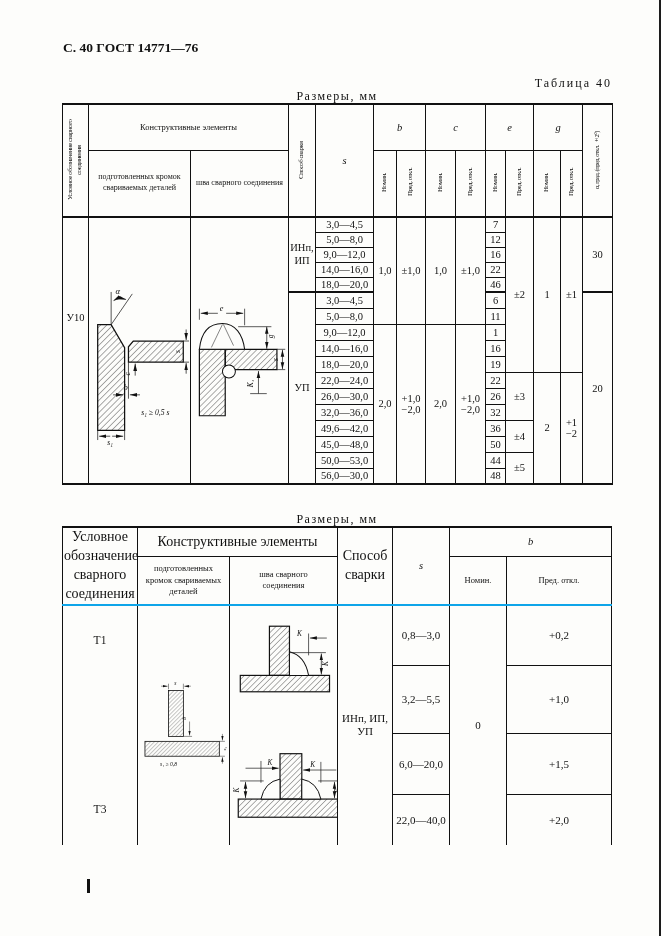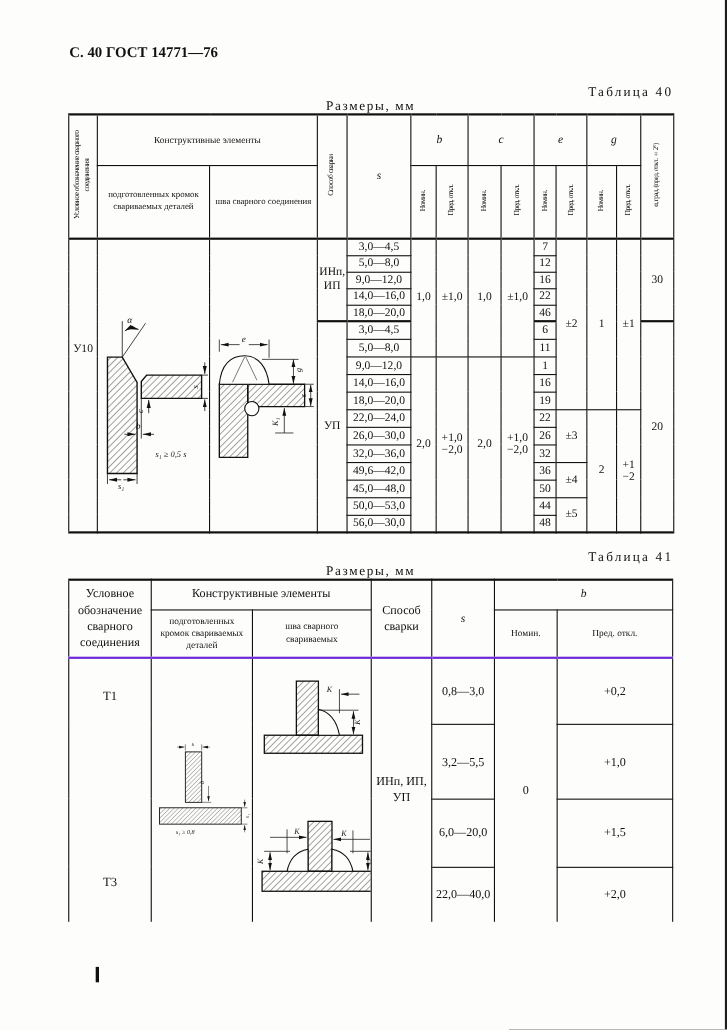--- a/index.html
+++ b/index.html
@@ -14,41 +14,41 @@
   th,td{border:1px solid #111;padding:0 1px;text-align:center;vertical-align:middle;
         font-size:11px;white-space:pre-line;overflow:hidden;}
   th{font-weight:normal;}
 
   .t40{border-top:2px solid #111;border-bottom:2px solid #111;width:550px;}
   .t40 thead tr:first-child th{border-top:2px solid #111;}
   .t40 tbody tr:first-child td{border-top:2px solid #111;}
   .t40 tr.section td{border-top:2px solid #111;}
   .t40 tbody td{font-size:10.5px;}
   .t41{border-top:2px solid #111;width:549px;border-bottom:none;}
-  .t41 tbody tr:first-child td{border-top:2px solid #6d28d9;}
+  .t41 tbody tr:first-child td{border-top:2px solid #0ea5e9;}
   .t41 td.open{border-bottom:none;}
   .t41 tbody td{font-size:11px;}
 
   .vtext{writing-mode:vertical-rl;transform:rotate(180deg);display:inline-block;line-height:1.3;}
   .vh-big{font-size:7px;height:106px;letter-spacing:-0.5px;}
   .vh-sub{font-size:7px;height:60px;letter-spacing:-0.5px;}
   .vh-alpha{font-size:6.5px;height:108px;letter-spacing:-0.5px;}
   .hdr-group{font-size:8.5px;line-height:1.3;}
   .hdr-sub{font-size:8px;line-height:1.35;}
   .it{font-style:italic;font-size:10.5px;}
   .desig40{vertical-align:top;padding-top:94px;font-size:11.5px;}
   .diag40{vertical-align:top;padding-top:54px;}
   .method{font-size:9.5px;line-height:1.2;margin-top:44px;}
   .t41 .desig-col{vertical-align:top;}
   .desig-flex{display:flex;flex-direction:column;justify-content:space-between;
               align-items:center;height:215px;box-sizing:border-box;padding:16px 0 18px;font-size:11.5px;}
   .weld-flex{display:flex;flex-direction:column;justify-content:space-between;
              align-items:center;height:213px;box-sizing:border-box;padding:2px 0 2px;}
   .prepcell41{vertical-align:top;padding-top:44px;}
-  .hdr41{font-size:11px;line-height:1.35;}
+  .hdr41{font-size:14px;line-height:1.35;}
   .hdr41-sub{font-size:8.5px;line-height:1.35;}
 
   svg{display:block;margin:0 auto;}
   svg .dl{font-style:italic;font-size:9px;fill:#111;font-family:"Liberation Serif","DejaVu Serif",serif;}
   svg .dls{font-style:italic;font-size:8px;fill:#111;font-family:"Liberation Serif","DejaVu Serif",serif;}
   svg line,svg path.ln{stroke:#222;stroke-width:0.8;fill:none;}
   svg .plate{stroke:#111;stroke-width:1.3;}
   svg .bead{fill:#fdfdfb;stroke:#111;stroke-width:1.1;}
   svg .thin{stroke-width:0.6;}
 
@@ -266,21 +266,20 @@
         <td>44</td>
         <td rowspan="2">±5</td>
       </tr>
       <tr style="height:16px;">
           <td>56,0—30,0</td>
           <td>48</td>
         </tr>
     </tbody>
   </table>
 
-  <div class="abs tbl-caption" style="top:499px;">Таблица 41</div>
   <div class="abs units" style="top:512px;">Размеры, мм</div>
 
   <table class="t41 abs" style="left:62px;top:526px;">
     <colgroup>
       <col style="width:75px">
         <col style="width:92px">
         <col style="width:108px">
         <col style="width:55px">
       <col style="width:57px">
         <col style="width:57px">
@@ -296,21 +295,21 @@
         <th rowspan="2" class="hdr41">Способ
 сварки</th>
         <th rowspan="2" class="it">s</th>
         <th colspan="2" class="it">b</th>
       </tr>
       <tr style="height:44px;">
         <th class="hdr41-sub">подготовленных
 кромок свариваемых
 деталей</th>
         <th class="hdr41-sub">шва сварного
-свариваемых</th>
+соединения</th>
         <th class="hdr41-sub">Номин.</th>
         <th class="hdr41-sub">Пред. откл.</th>
       </tr>
     </thead>
     <tbody>
       <tr style="height:54px;">
         <td rowspan="4" class="open desig-col">
           <div class="desig-flex">
             <span>Т1</span>
             <span>Т3</span>

